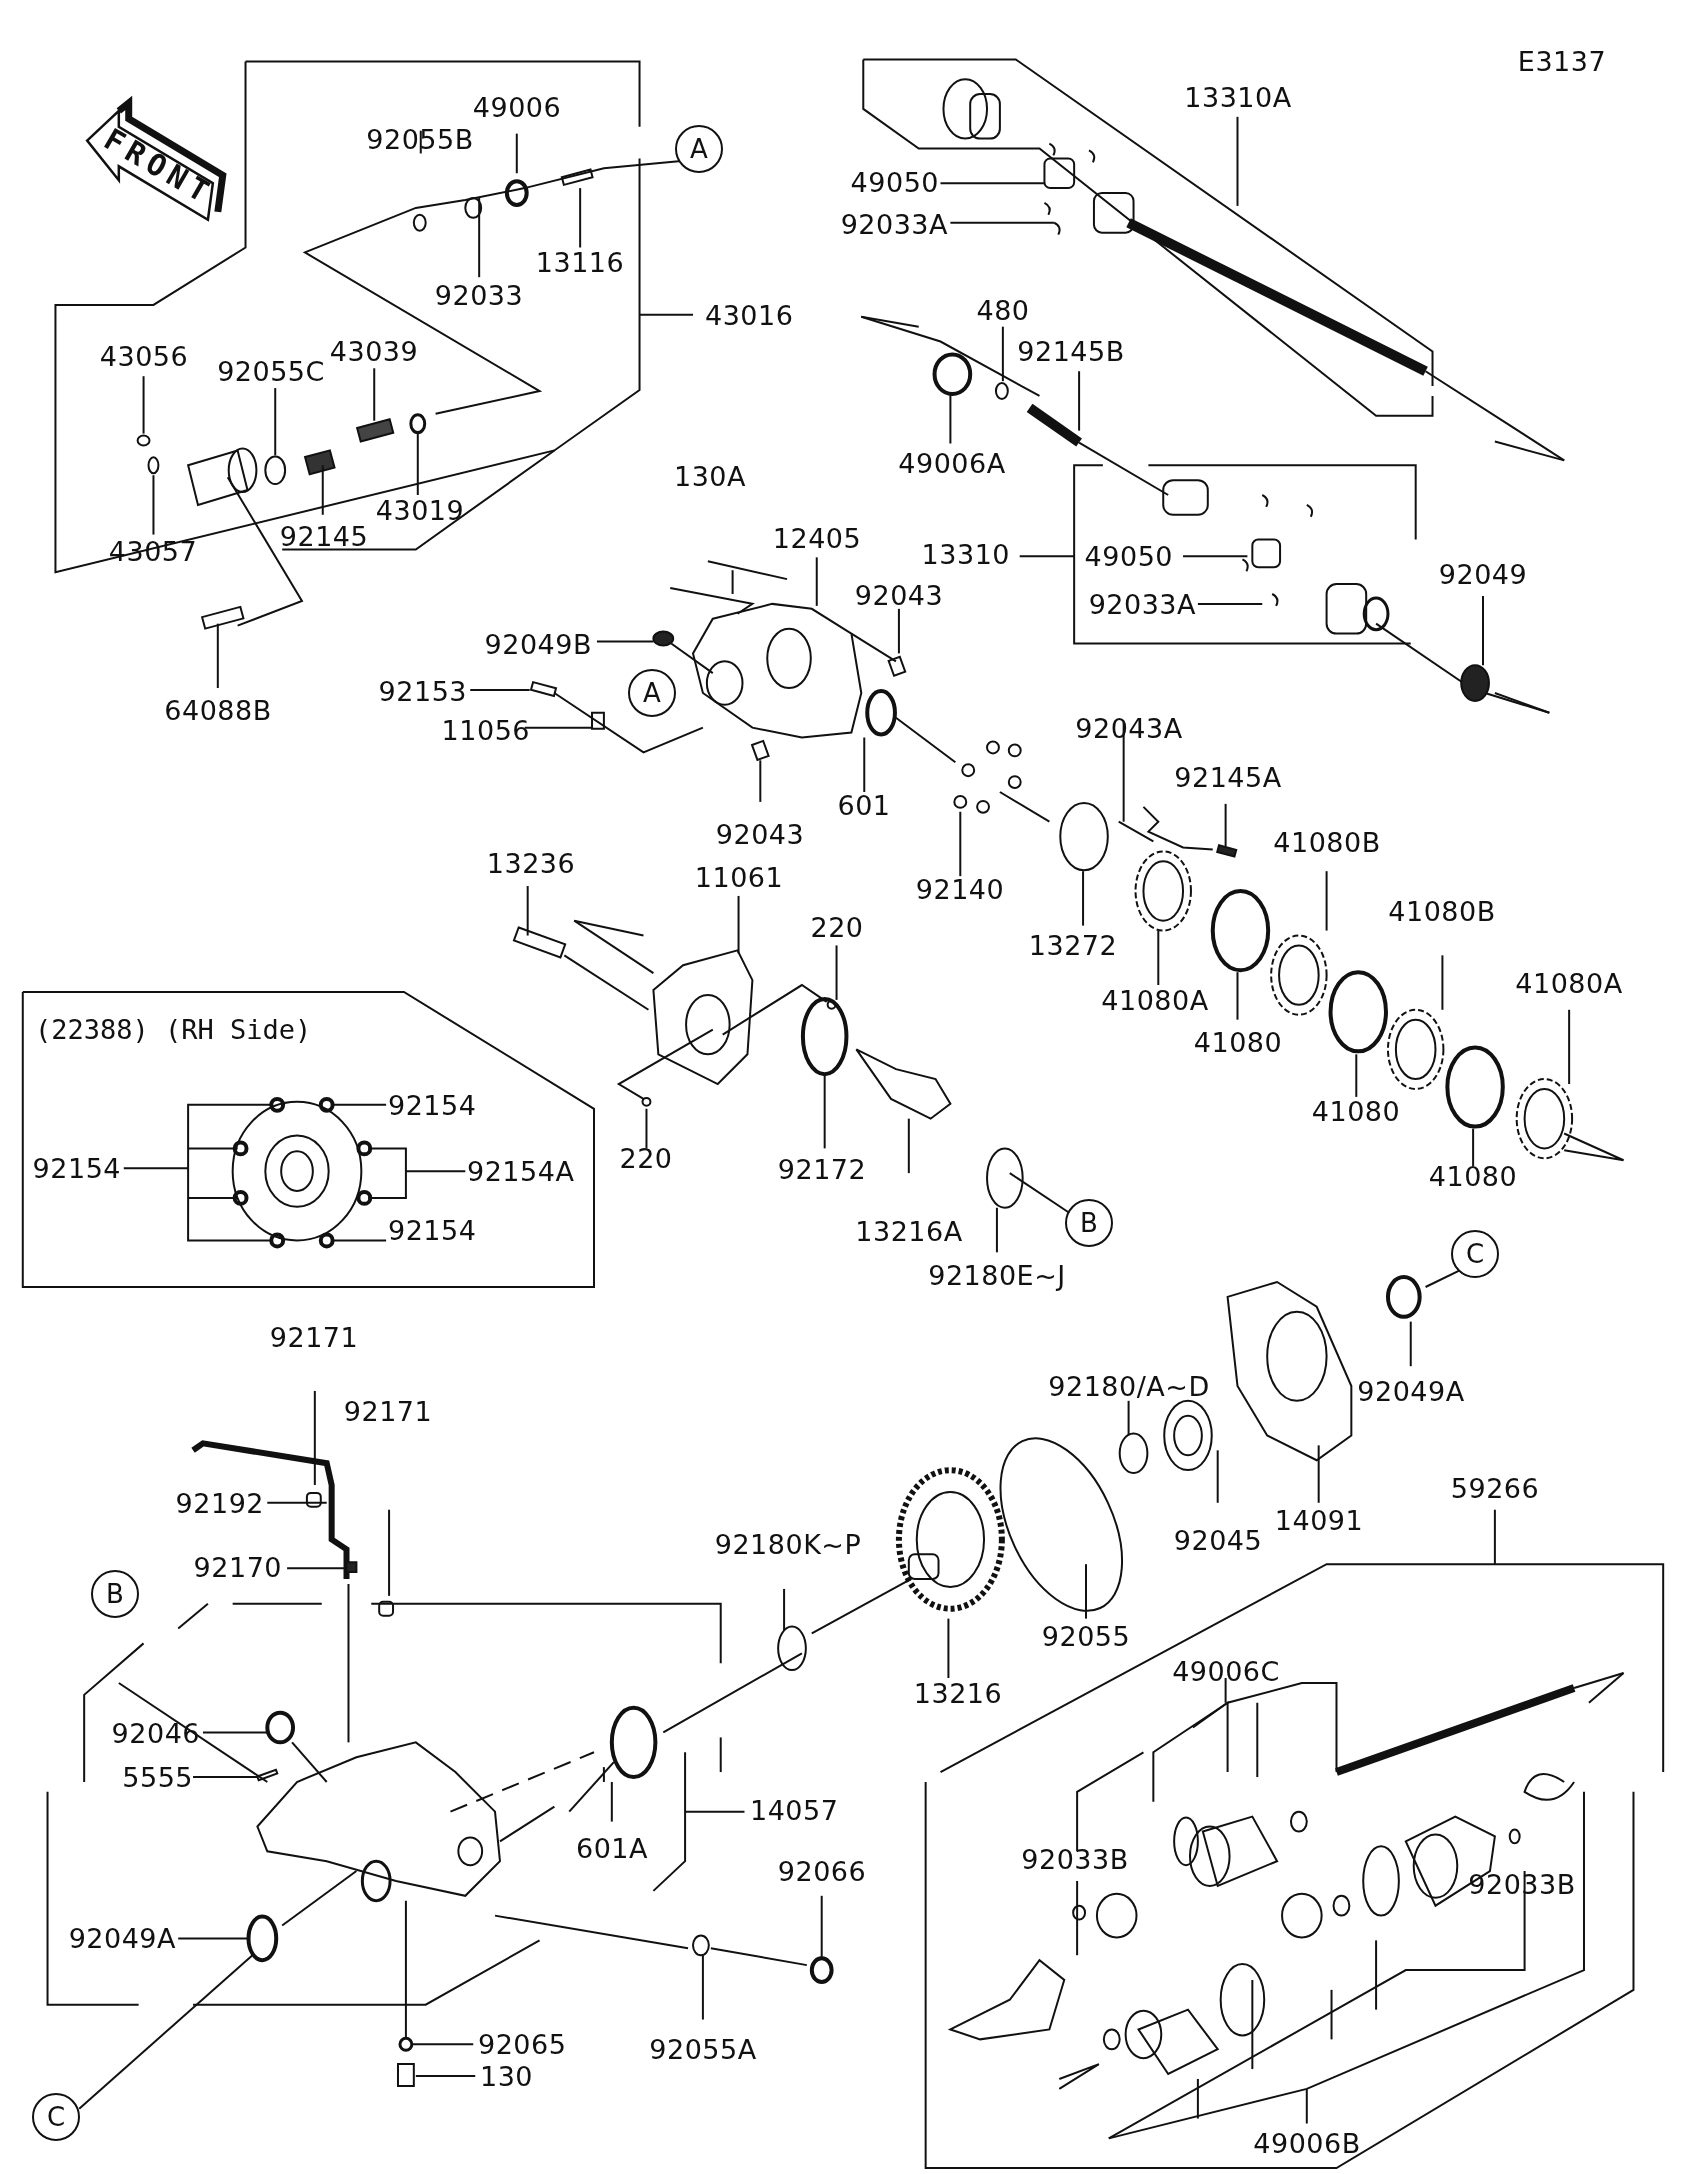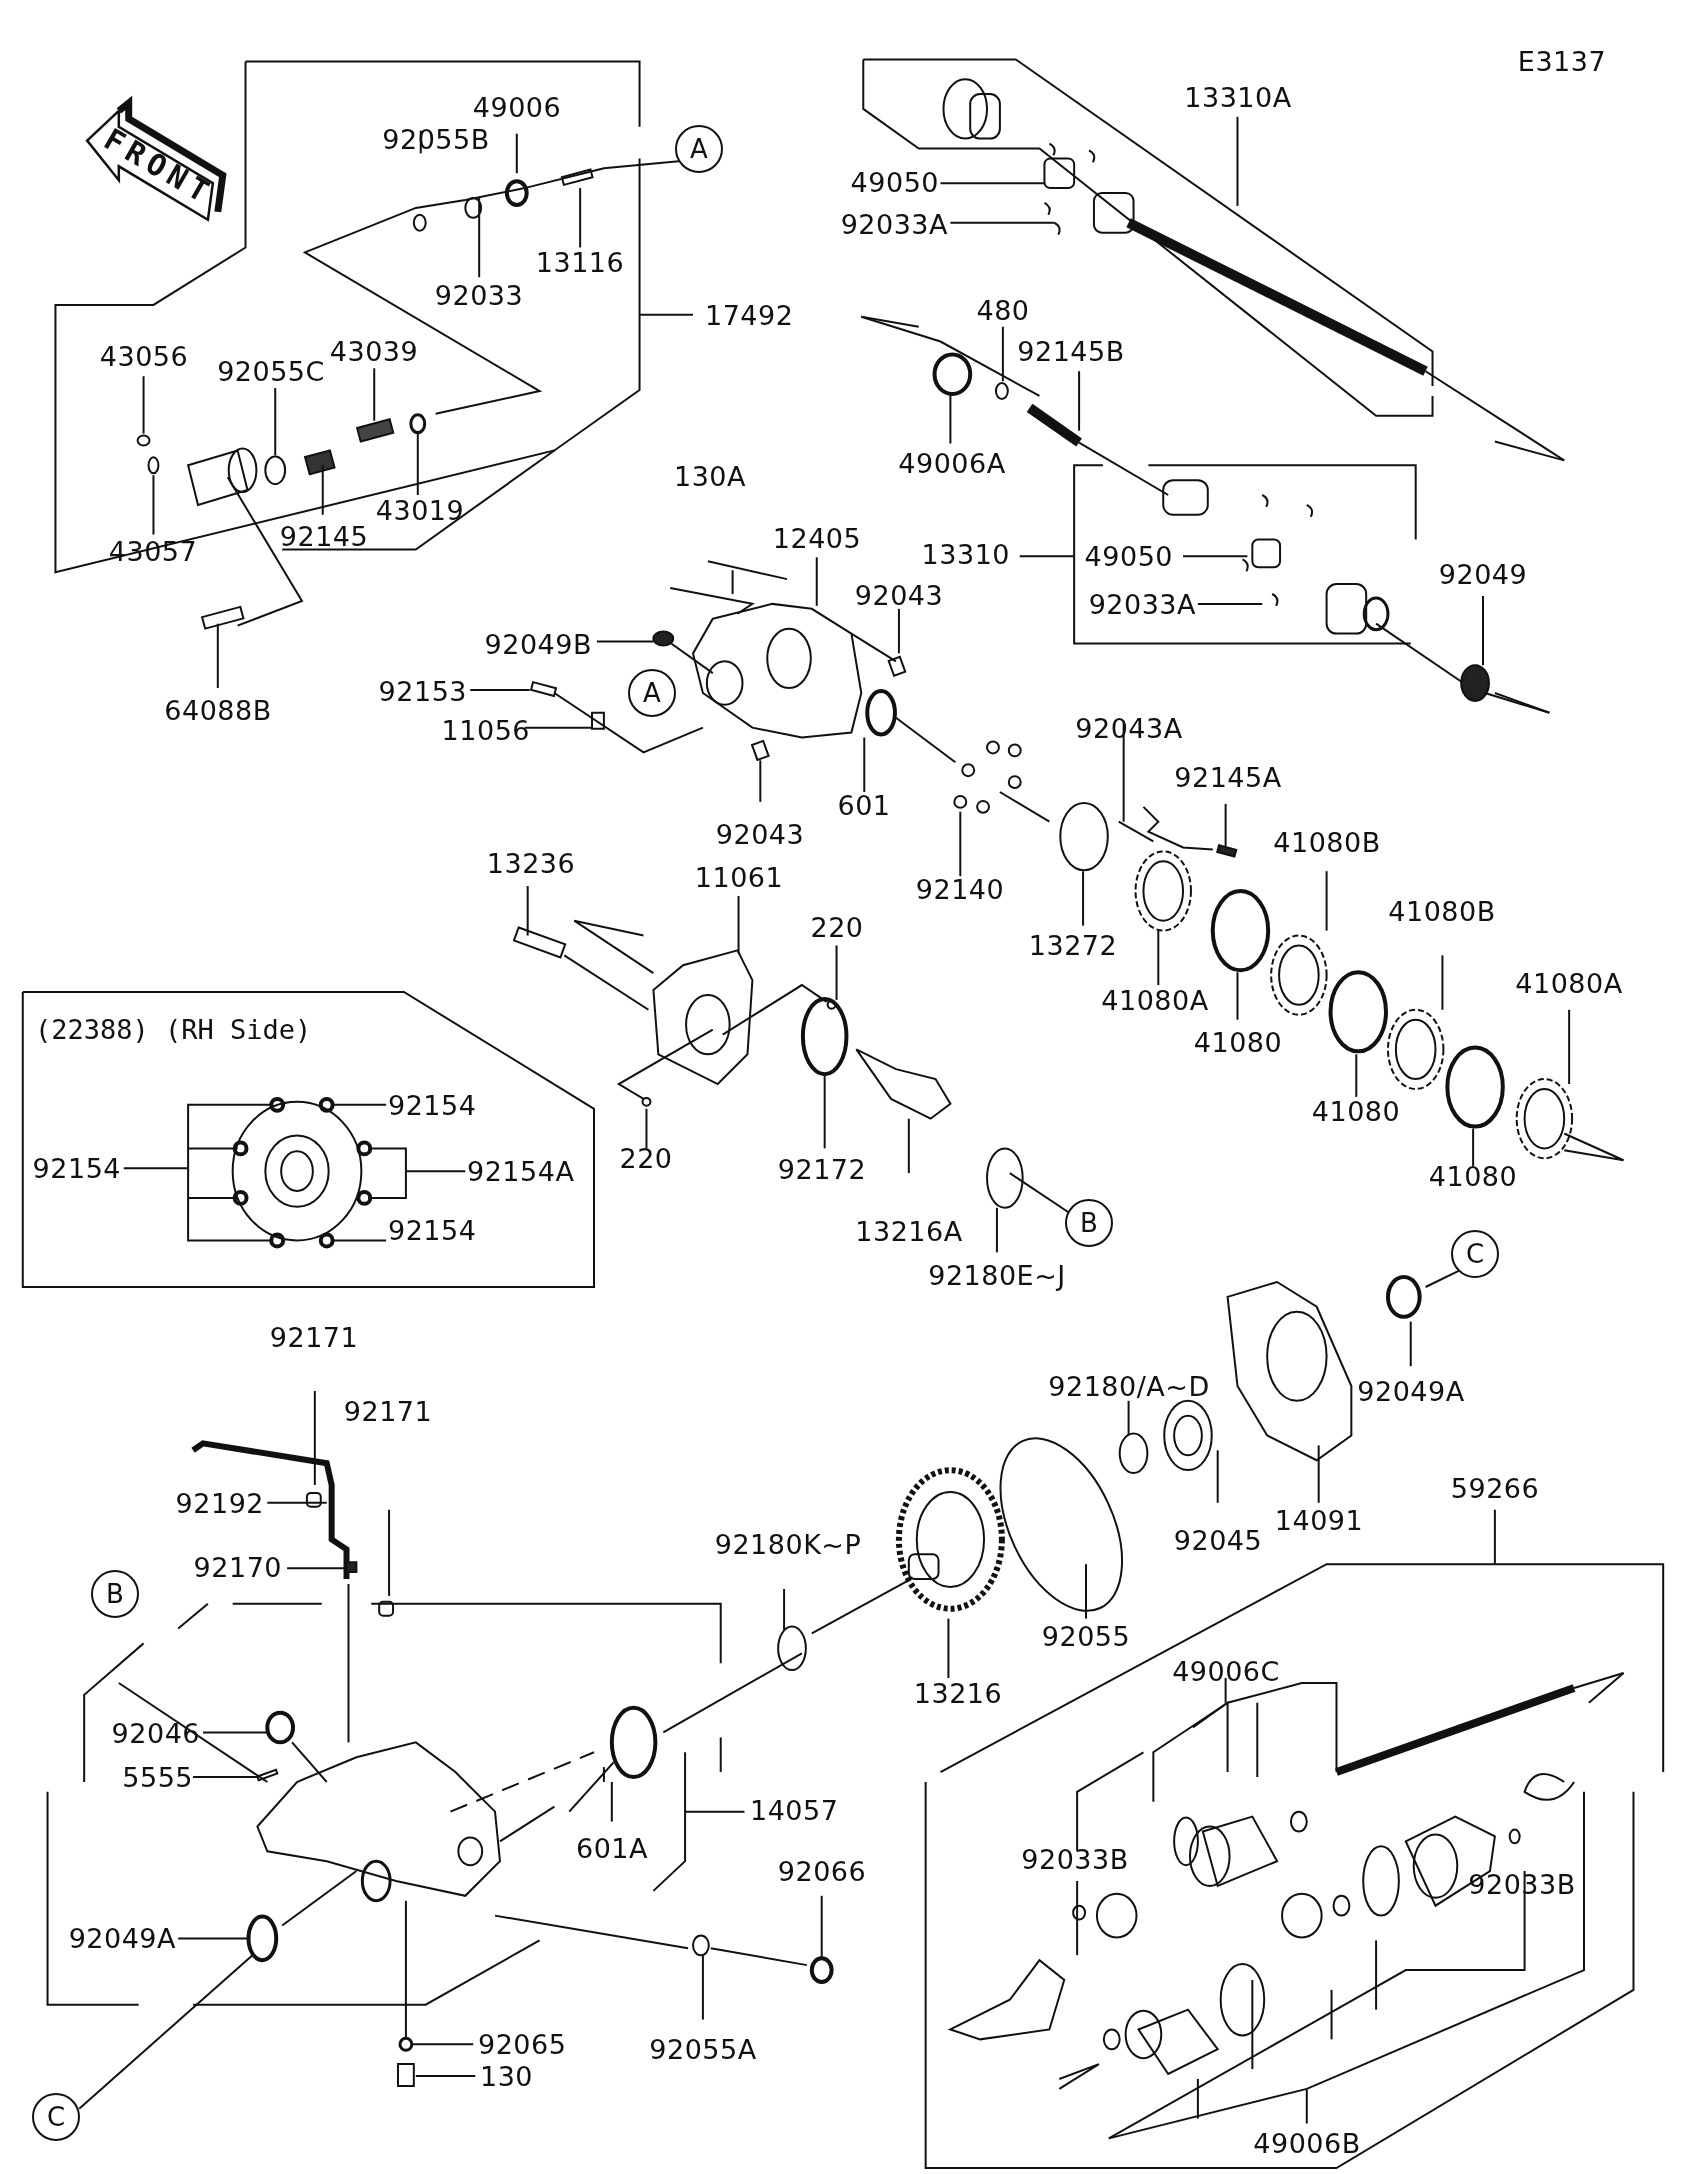--- a/index.html
+++ b/index.html
@@ -337,25 +337,25 @@
 
 <div class="circ" style="left:699px;top:149px;">A</div>
 <div class="circ" style="left:652px;top:693px;">A</div>
 <div class="circ" style="left:1089px;top:1223px;">B</div>
 <div class="circ" style="left:115px;top:1594px;">B</div>
 <div class="circ" style="left:1475px;top:1254px;">C</div>
 <div class="circ" style="left:56px;top:2117px;">C</div>
 
 <div class="boxtitle" style="left:35px;top:1014px;">(22388) (RH Side)</div>
 
-<div class="lbl" style="left:436px;top:139px;text-align:center;">92055B</div>
+<div class="lbl" style="left:420px;top:139px;text-align:center;">92055B</div>
 <div class="lbl" style="left:517px;top:107px;">49006</div>
 <div class="lbl" style="left:580px;top:262px;">13116</div>
 <div class="lbl" style="left:479px;top:295px;">92033</div>
-<div class="lbl left" style="left:705px;top:315px;">17492</div>
+<div class="lbl left" style="left:705px;top:315px;">43016</div>
 <div class="lbl" style="left:144px;top:356px;">43056</div>
 <div class="lbl" style="left:271px;top:371px;">92055C</div>
 <div class="lbl" style="left:374px;top:351px;">43039</div>
 <div class="lbl" style="left:420px;top:510px;">43019</div>
 <div class="lbl" style="left:324px;top:536px;">92145</div>
 <div class="lbl" style="left:153px;top:551px;">43057</div>
 <div class="lbl" style="left:218px;top:710px;">64088B</div>
 
 <div class="lbl" style="left:1238px;top:97px;">13310A</div>
 <div class="lbl right" style="left:939px;top:182px;">49050</div>

